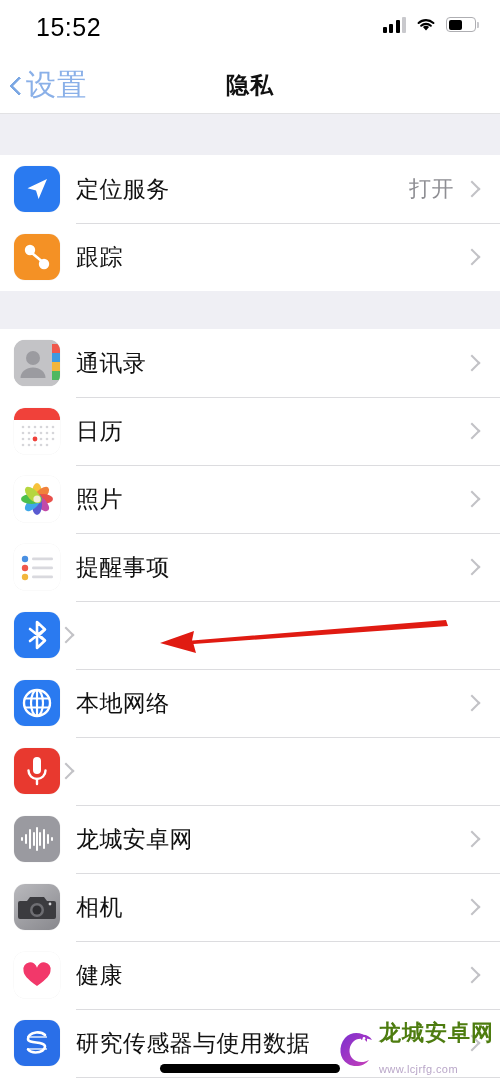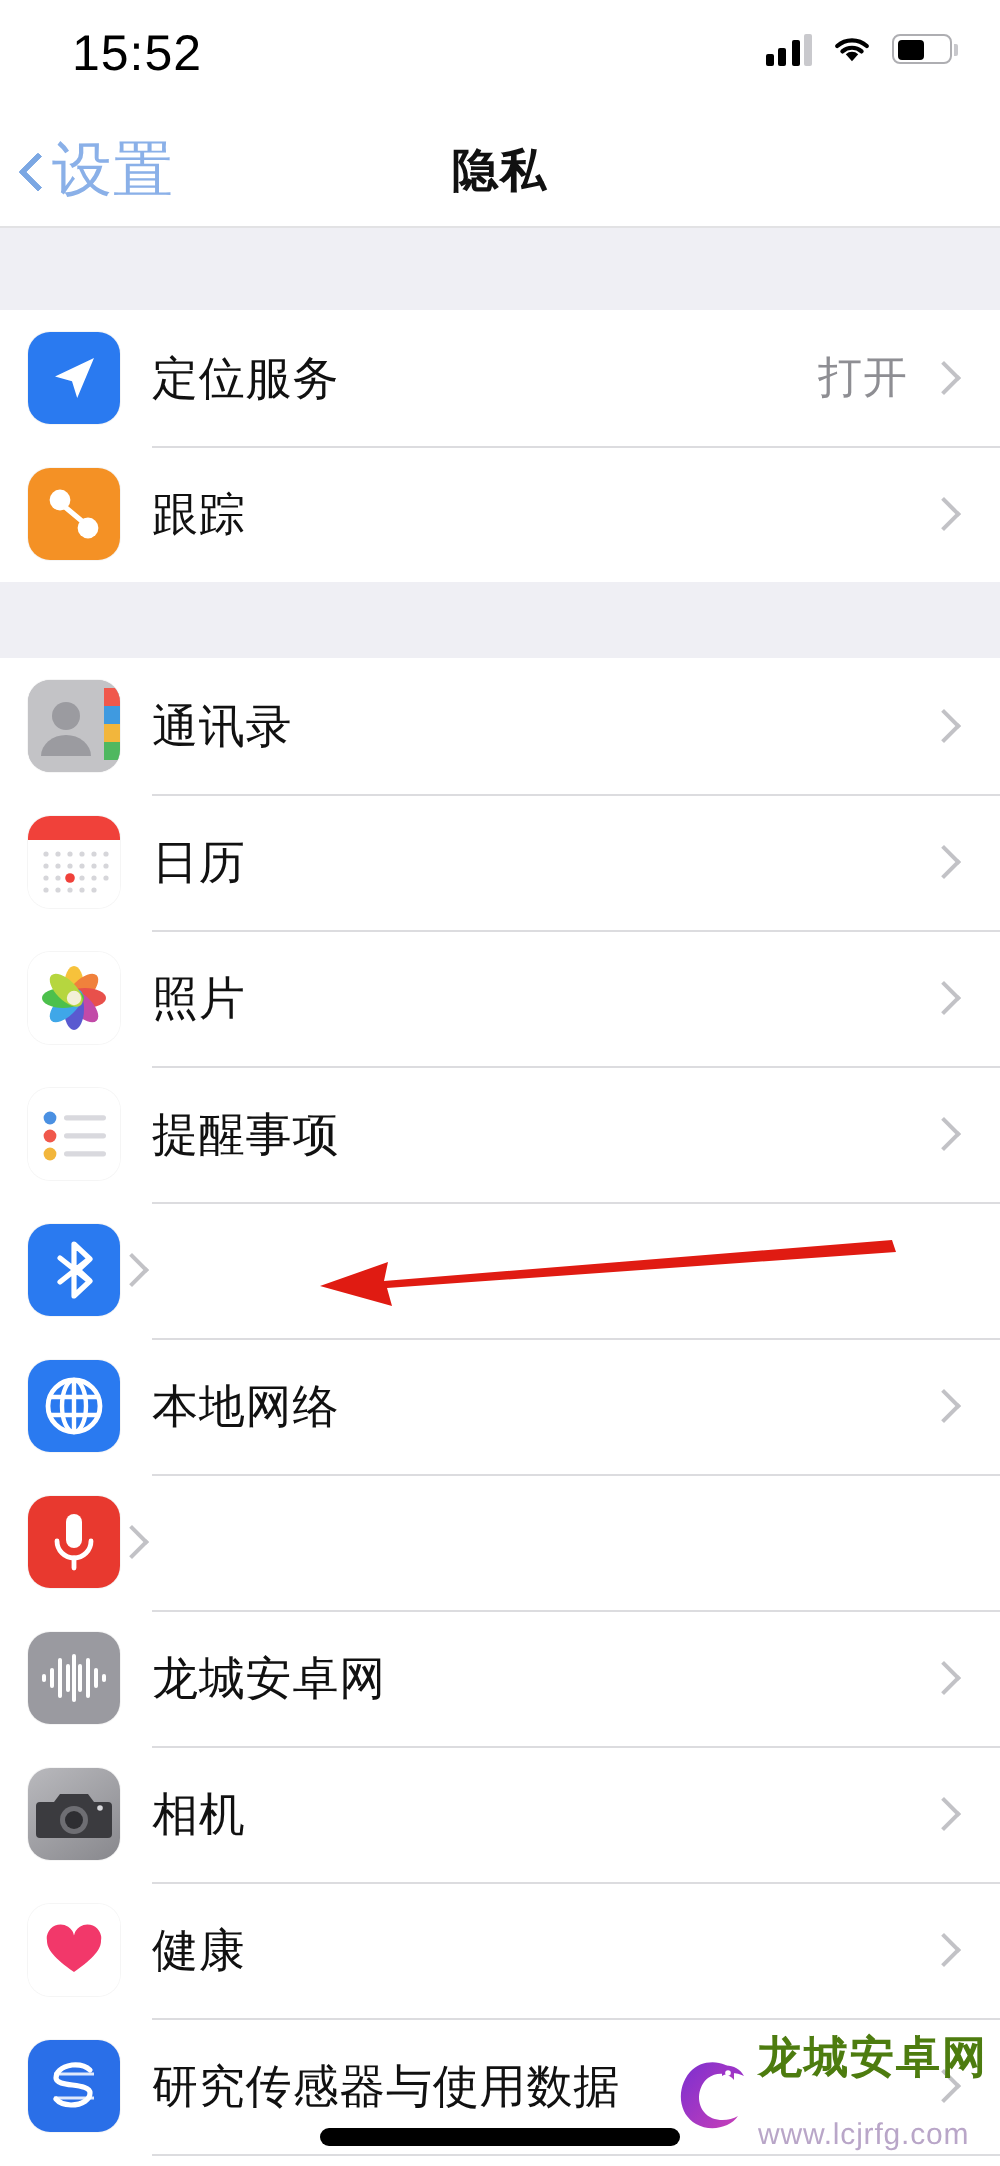--- a/index.html
+++ b/index.html
@@ -248,21 +248,21 @@
   }
   .wm-logo { width: 38px; height: 42px; }
   .wm-text { display: flex; flex-direction: column; line-height: 1; }
   .wm-title {
     font-size: 22px;
     font-weight: bold;
     color: #4d7c0f;
     letter-spacing: 1px;
   }
   .wm-url {
-    font-size: 15px;
+    font-size: 11px;
     color: #b9a6c8;
     letter-spacing: .4px;
     margin-top: 20px;
   }
 </style>
 </head>
 <body>
 
 <div id="phone">
 

